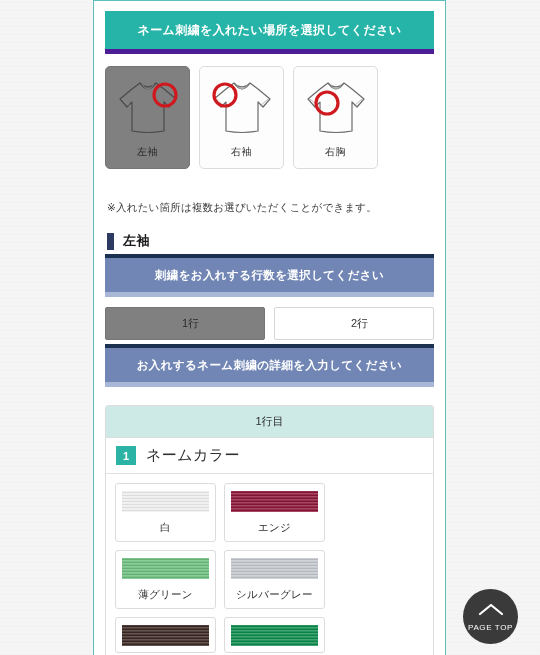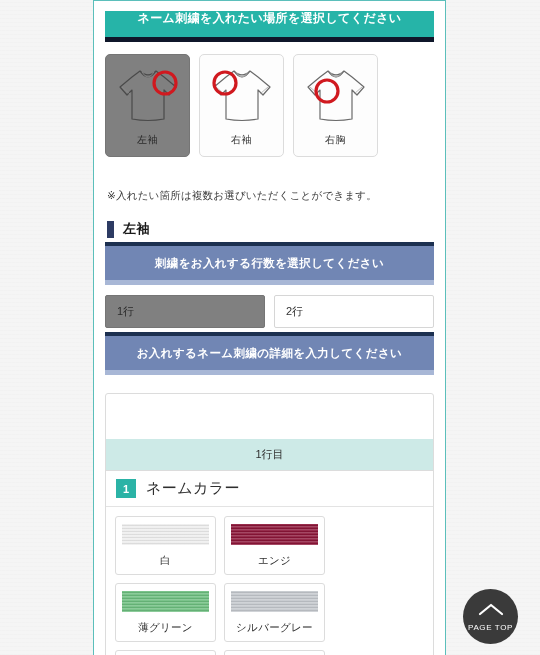--- a/index.html
+++ b/index.html
@@ -39,26 +39,26 @@
     overflow: hidden;
   }
 
   .inner {
     padding: 10px 11px 0 11px;
   }
 
   
   .banner-teal {
     background: #26b4a8;
-    border-bottom: 5px solid #0f172a;
+    border-bottom: 5px solid #4c1d95;
     color: #ffffff;
     font-size: 12px;
     font-weight: bold;
     text-align: center;
-    padding: 0 4px 12px 4px;
+    padding: 12px 4px 12px 4px;
     letter-spacing: 0.4px;
     line-height: 1.2;
   }
 
   
   .shirt-row {
     display: flex;
     gap: 9px;
     margin-top: 12px;
   }
@@ -156,20 +156,21 @@
   .opt {
     flex: 1;
     height: 33px;
     box-sizing: border-box;
     display: flex;
     align-items: center;
     padding-left: 11px;
     font-size: 11px;
     border-radius: 2px;
     cursor: pointer;
+    justify-content: center;
   }
   .opt.selected {
     background: #808080;
     border: 1px solid #757575;
     color: #2b2b2b;
   }
   .opt.unselected {
     background: #ffffff;
     border: 1px solid #d6d6d6;
     color: #333333;
@@ -183,21 +184,20 @@
     background: #ffffff;
     overflow: hidden;
   }
   .line-head {
     background: #cdeae7;
     color: #2f2f2f;
     font-size: 11px;
     text-align: center;
     padding: 8px 0 8px 0;
     border-bottom: 1px solid #dcdcdc;
-    margin-top: 45px;
   }
   .field-head {
     display: flex;
     align-items: center;
     gap: 10px;
     padding: 8px 10px;
     border-bottom: 1px solid #e3e3e3;
   }
   .badge-num {
     width: 20px;

